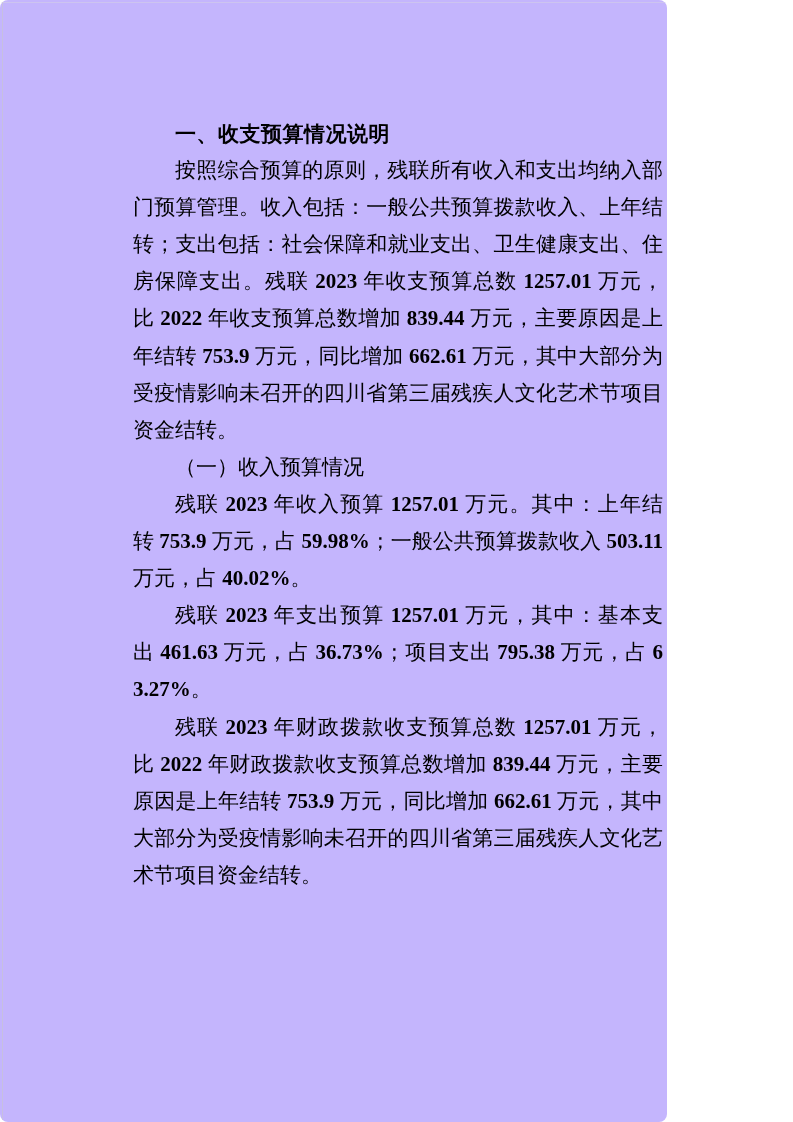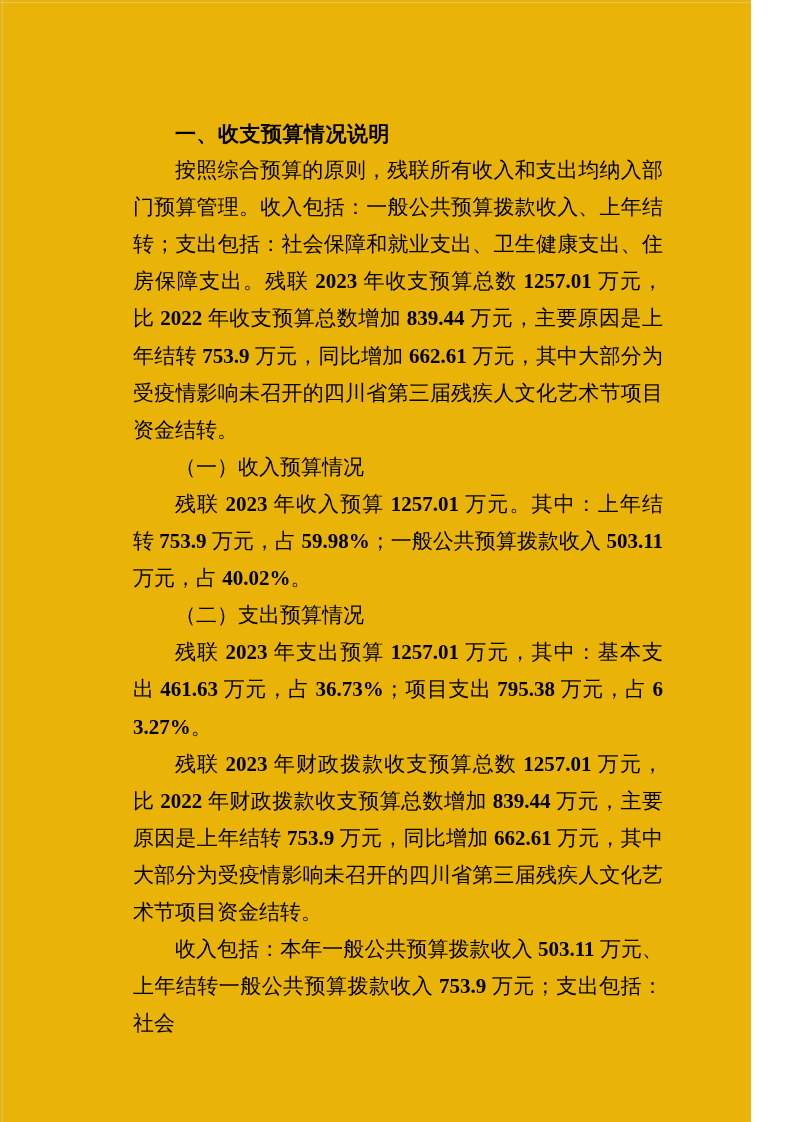--- a/index.html
+++ b/index.html
@@ -2,26 +2,27 @@
 <html><head>
 <meta charset="utf-8">
 <style>
   html, body {
     margin: 0;
     padding: 0;
     background: #ffffff;
   }
   .page {
     position: relative;
-    width: 751px;
+    width: 667px;
     height: 1122px;
-    background: #eab308;
+    background: #c4b5fd;
     overflow: hidden;
     font-family: "Liberation Serif", "DejaVu Serif", serif;
     color: #000000;
+    border-radius: 8px;
   }
   
   .scan-edge-left {
     position: absolute;
     left: 2px; top: 0;
     width: 1px; height: 100%;
     background: #c9c9c9;
     opacity: 0.55;
   }
   .scan-edge-top {
@@ -63,18 +64,16 @@
 <body>
 
 <div class="page">
   <div class="scan-edge-left"></div>
   <div class="scan-edge-top"></div>
   <div class="content" id="doc-body">
       <div class="block h1"><span class="seg bold">一、收支预算情况说明</span></div>
       <div class="block p"><span class="seg">按照综合预算的原则，残联所有收入和支出均纳入部门预算管理。收入包括：一般公共预算拨款收入、上年结转；支出包括：社会保障和就业支出、卫生健康支出、住房保障支出。残联 </span><span class="seg bold">2023</span><span class="seg"> 年收支预算总数 </span><span class="seg bold">1257.01</span><span class="seg"> 万元，比 </span><span class="seg bold">2022</span><span class="seg"> 年收支预算总数增加 </span><span class="seg bold">839.44</span><span class="seg"> 万元，主要原因是上年结转 </span><span class="seg bold">753.9</span><span class="seg"> 万元，同比增加 </span><span class="seg bold">662.61</span><span class="seg"> 万元，其中大部分为受疫情影响未召开的四川省第三届残疾人文化艺术节项目资金结转。</span></div>
       <div class="block h2"><span class="seg">（一）收入预算情况</span></div>
       <div class="block p"><span class="seg">残联 </span><span class="seg bold">2023</span><span class="seg"> 年收入预算 </span><span class="seg bold">1257.01</span><span class="seg"> 万元。其中：上年结转 </span><span class="seg bold">753.9</span><span class="seg"> 万元，占 </span><span class="seg bold">59.98%</span><span class="seg">；一般公共预算拨款收入 </span><span class="seg bold">503.11</span><span class="seg"> 万元，占 </span><span class="seg bold">40.02%</span><span class="seg">。</span></div>
-      <div class="block h2"><span class="seg">（二）支出预算情况</span></div>
       <div class="block p"><span class="seg">残联 </span><span class="seg bold">2023</span><span class="seg"> 年支出预算 </span><span class="seg bold">1257.01</span><span class="seg"> 万元，其中：基本支出 </span><span class="seg bold">461.63</span><span class="seg"> 万元，占 </span><span class="seg bold">36.73%</span><span class="seg">；项目支出 </span><span class="seg bold">795.38</span><span class="seg"> 万元，占 </span><span class="seg bold">63.27%</span><span class="seg">。</span></div>
       <div class="block p"><span class="seg">残联 </span><span class="seg bold">2023</span><span class="seg"> 年财政拨款收支预算总数 </span><span class="seg bold">1257.01</span><span class="seg"> 万元，比 </span><span class="seg bold">2022</span><span class="seg"> 年财政拨款收支预算总数增加 </span><span class="seg bold">839.44</span><span class="seg"> 万元，主要原因是上年结转 </span><span class="seg bold">753.9</span><span class="seg"> 万元，同比增加 </span><span class="seg bold">662.61</span><span class="seg"> 万元，其中大部分为受疫情影响未召开的四川省第三届残疾人文化艺术节项目资金结转。</span></div>
-      <div class="block p"><span class="seg">收入包括：本年一般公共预算拨款收入 </span><span class="seg bold">503.11</span><span class="seg"> 万元、上年结转一般公共预算拨款收入 </span><span class="seg bold">753.9</span><span class="seg"> 万元；支出包括：社会</span></div>
     </div>
 </div>
 
 </body></html>

